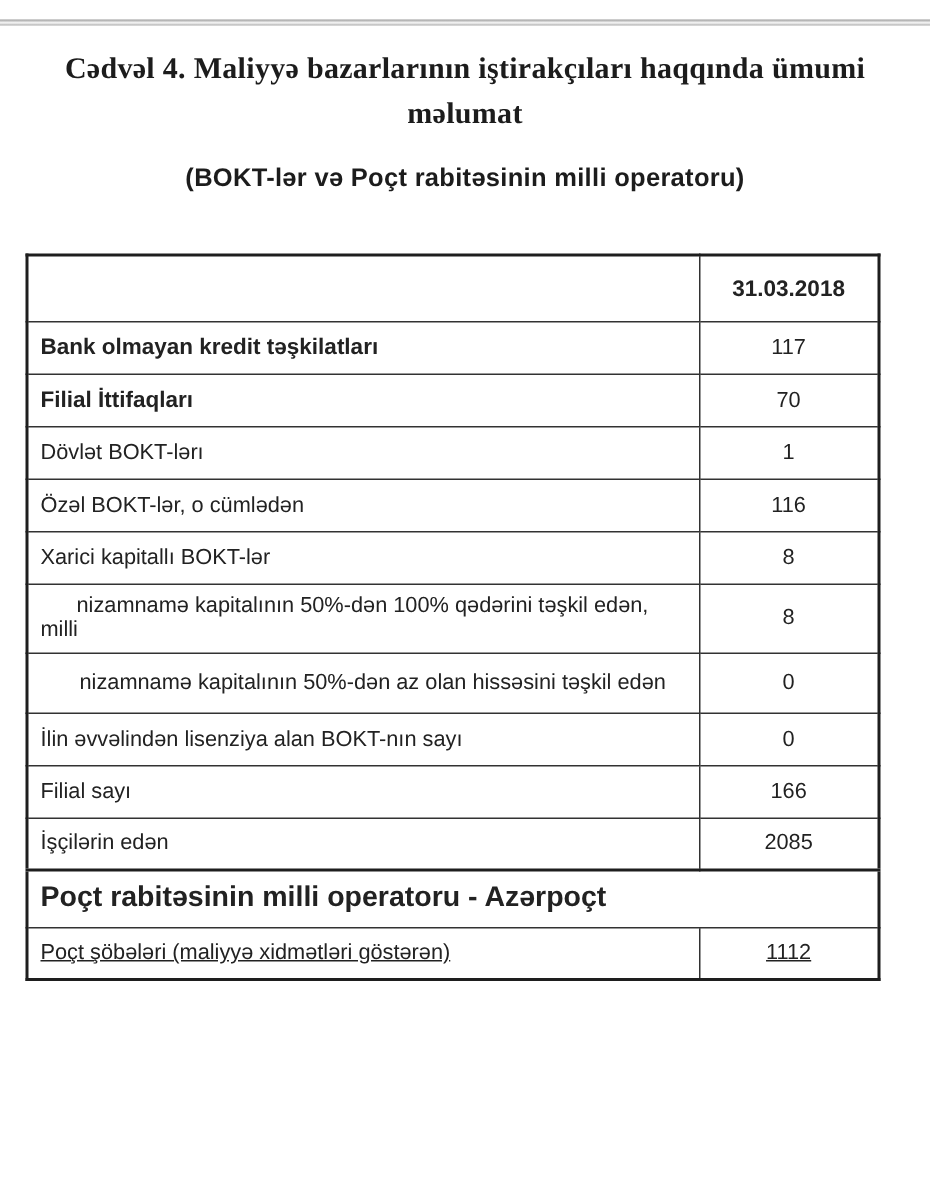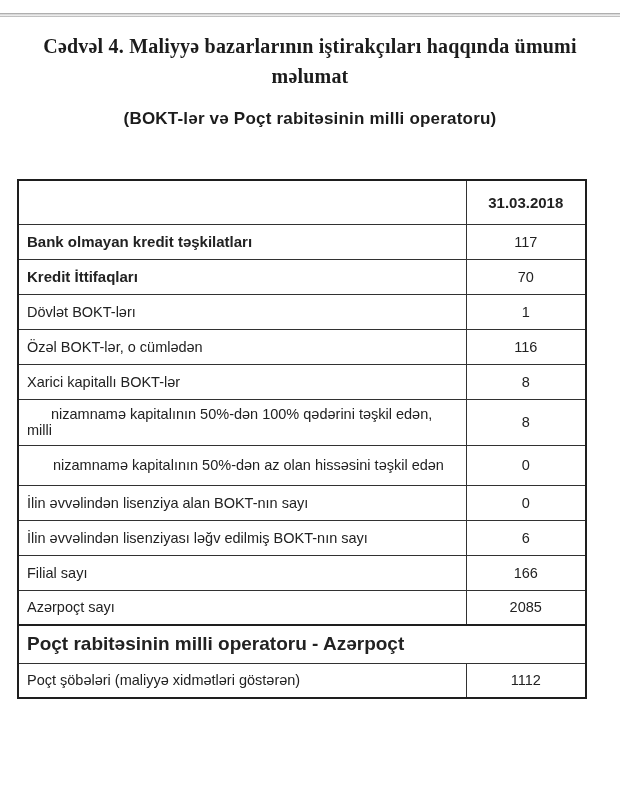--- a/index.html
+++ b/index.html
@@ -30,21 +30,21 @@
     font-size:17px;
     line-height:28px;
     text-align:center;
     margin:14px 8px 0 8px;
     letter-spacing:0.2px;
   }
   table{
     border-collapse:collapse;
     table-layout:fixed;
     width:568px;
-    margin:46px 0 0 17px;
+    margin:36px 0 0 17px;
     border:2px solid #1e1e1e;
     font-size:14.5px;
     color:#222;
   }
   col.c1{width:448px;}
   col.c2{width:120px;}
   td{
     border:1px solid #323232;
     padding:2px 8px;
     vertical-align:middle;
@@ -57,21 +57,21 @@
   tr.r{height:35px;}
   tr.rt{height:46px;}
   tr.rm{height:40px;}
   tr.section-row{height:38px;}
   tr.section-row td{
     border-top:2px solid #1e1e1e;
     border-bottom:1px solid #323232;
     font-weight:bold;
     font-size:19px;
   }
-  tr.light td{border-top-color:#8f8f8f;}
+  tr.light td{border-top-color:#8f8f8f;text-decoration:underline;}
   .b{font-weight:bold;font-size:15px;}
   .indent{padding-left:34px;}
   .line1{display:block;padding-left:24px;}
   .line2{display:block;padding-left:0;}
 </style>
 </head>
 <body>
 
 <div class="top-rule"></div>
 
@@ -93,21 +93,21 @@
     <td></td>
     <td class="val b">31.03.2018</td>
   </tr>
 
   <tr class="r">
     <td class="b">Bank olmayan kredit təşkilatları</td>
     <td class="val">117</td>
   </tr>
 
   <tr class="r">
-    <td class="b">Kredit İttifaqları</td>
+    <td class="b">Filial İttifaqları</td>
     <td class="val">70</td>
   </tr>
 
   <tr class="r">
     <td>Dövlət BOKT-lərı</td>
     <td class="val">1</td>
   </tr>
 
   <tr class="r">
     <td>Özəl BOKT-lər, o cümlədən</td>
@@ -131,32 +131,28 @@
   <tr class="rm">
     <td class="indent">nizamnamə kapitalının 50%-dən az olan hissəsini  təşkil edən</td>
     <td class="val">0</td>
   </tr>
 
   <tr class="r">
     <td>İlin əvvəlindən lisenziya alan BOKT-nın sayı</td>
     <td class="val">0</td>
   </tr>
 
-  <tr class="r">
-    <td>İlin əvvəlindən lisenziyası ləğv edilmiş BOKT-nın sayı</td>
-    <td class="val">6</td>
-  </tr>
 
   <tr class="r">
     <td>Filial sayı</td>
     <td class="val">166</td>
   </tr>
 
   <tr class="r">
-    <td>Azərpoçt sayı</td>
+    <td>İşçilərin edən</td>
     <td class="val">2085</td>
   </tr>
 
   <tr class="section-row">
     <td colspan="2">Poçt rabitəsinin milli operatoru - Azərpoçt</td>
   </tr>
 
 
   <tr class="r light">
     <td>Poçt şöbələri (maliyyə xidmətləri göstərən)</td>

